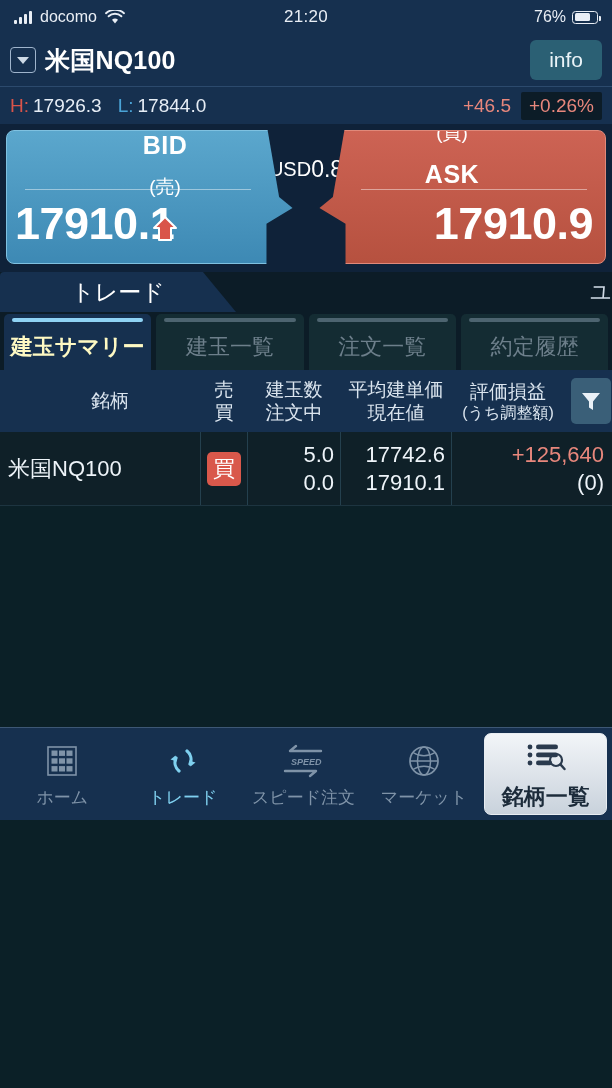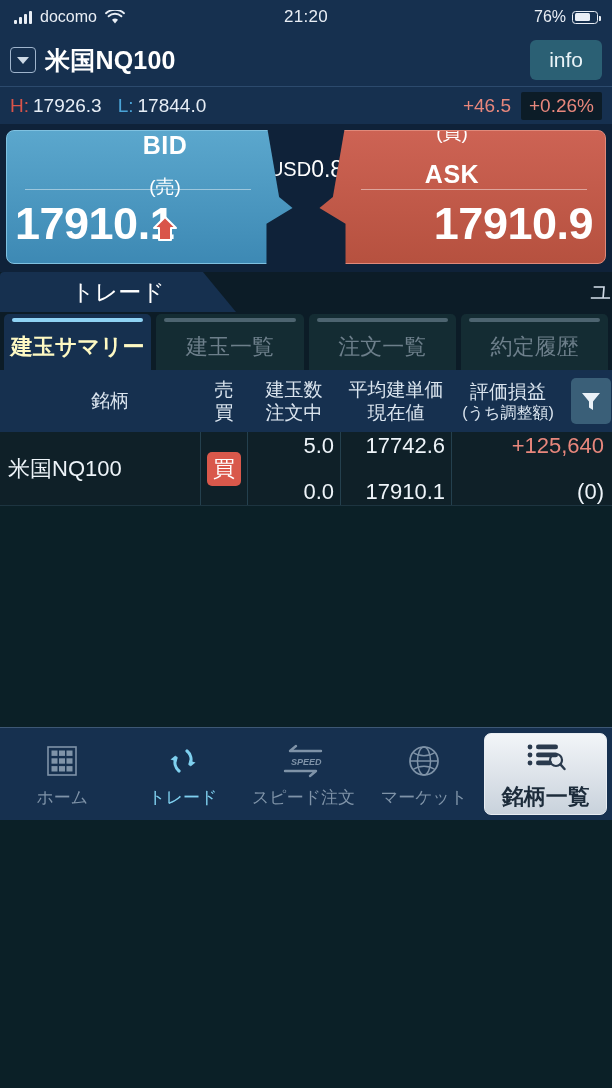--- a/index.html
+++ b/index.html
@@ -166,21 +166,21 @@
   }
   .filter-box {
     width: 40px; height: 46px; background:#3a5f78; border-radius: 5px;
     display:flex; align-items:center; justify-content:center;
   }
 
   .trow {
     display:flex; background:#0f2028; height: 74px; align-items:stretch;
     border-bottom: 1px solid #1d3440;
   }
-  .td { display:flex; flex-direction:column; justify-content:space-between; color:#eef4f9; font-size: 22px; }
+  .td { display:flex; flex-direction:column; justify-content:center; color:#eef4f9; font-size: 22px; }
   .td.name { width: 200px; padding-left: 8px; justify-content:center; }
   .td.side { width: 48px; align-items:center; justify-content:center;
              border-left:1px solid #24404e; border-right:1px solid #24404e; }
   .td.qty  { width: 92px; align-items:flex-end; padding-right: 6px; line-height:1.25; }
   .td.price{ width: 112px; align-items:flex-end; padding-right: 6px; line-height:1.25;
              border-left:1px solid #24404e; border-right:1px solid #24404e; }
   .td.pl   { flex:1; align-items:flex-end; padding-right: 8px; line-height:1.25; color:#e8877c; }
   .td.pl .adj { color:#eef4f9; }
   .buybadge {
     width: 34px; height: 34px; background:#d9584b; border-radius: 5px;

